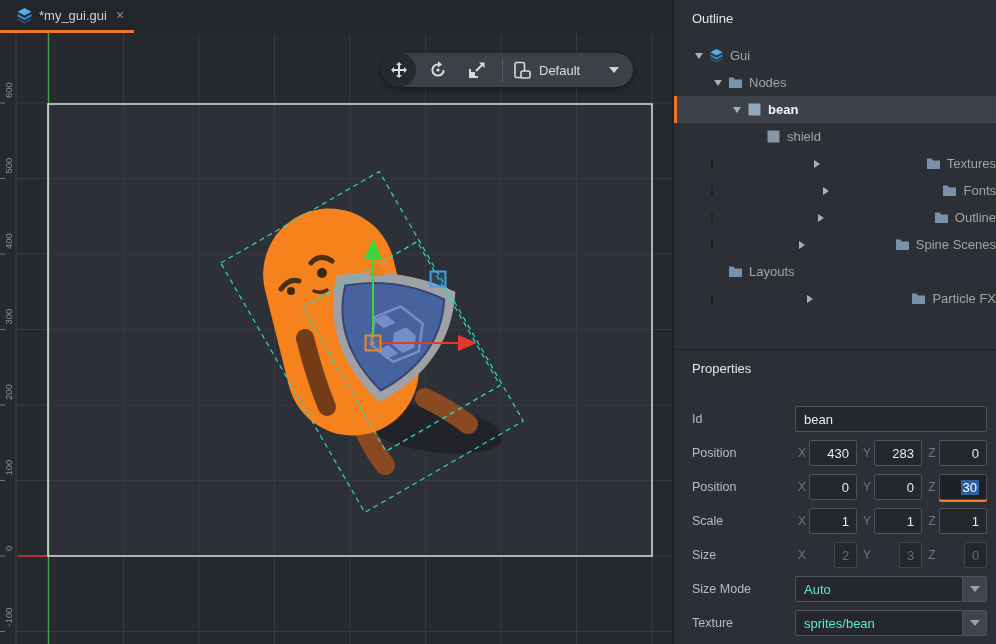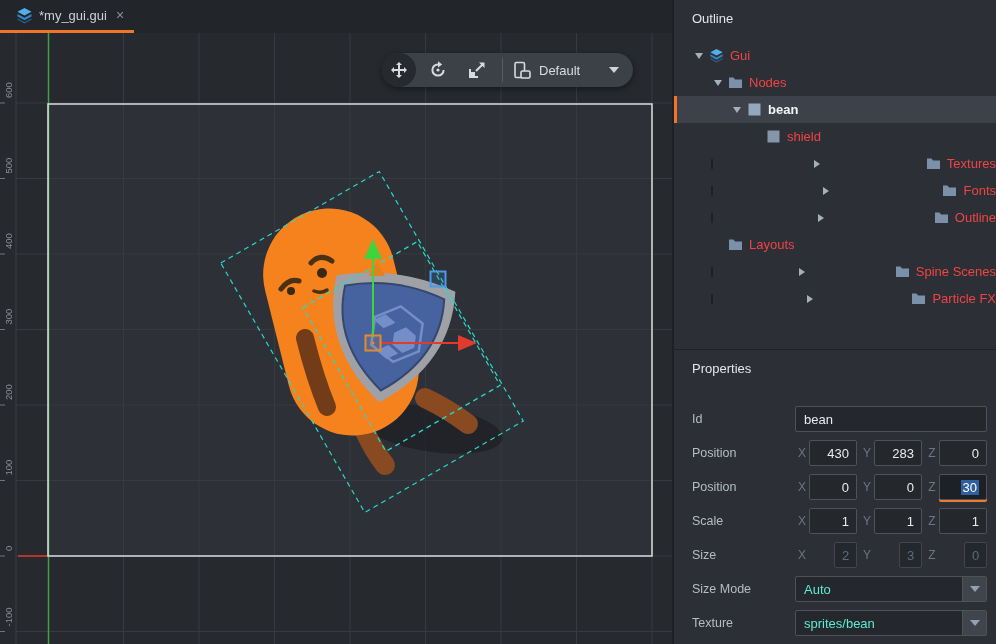--- a/index.html
+++ b/index.html
@@ -33,21 +33,21 @@
   .tb-caret { margin-left:auto; margin-right:14px; width:0; height:0;
     border-left:5px solid transparent; border-right:5px solid transparent; border-top:6px solid #cfd4d9; }
 
   
   .outline { height:351px; border-bottom:1px solid #1e2126; overflow:hidden; }
   .panel-title { color:#e2e6ea; font-size:13px; padding:11px 0 0 18px; height:31px; }
   .tree { margin-top:11px; }
   .row { height:27px; display:flex; align-items:center; padding-left:calc(15px + var(--d)*19px);
     border-left:3px solid transparent; cursor:default; }
   .row.selected { background:#3d424a; border-left-color:#f0742a; }
-  .row .label { color:#ef4444; font-size:13px; margin-left:6px; }
+  .row .label { color:#a3a3a3; font-size:13px; margin-left:6px; }
   .row.selected .label { color:#f2f5f7; font-weight:bold; }
   .exp { width:13px; height:10px; display:inline-flex; align-items:center; justify-content:center; }
   .exp.down::before { content:""; border-left:4.5px solid transparent; border-right:4.5px solid transparent; border-top:6px solid #a6b0ba; }
   .exp.right::before { content:""; border-top:4.5px solid transparent; border-bottom:4.5px solid transparent; border-left:6px solid #a6b0ba; }
   .t-icon { width:15px; height:15px; margin-left:4px; flex:none; }
 
   
   .props { flex:1; }
   .prows { margin-top:25px; }
   .prow { height:26px; margin:0 9px 8px 0; display:flex; align-items:center; padding-left:18px; }
@@ -256,33 +256,33 @@
 
         <div class="row" style="--d:1">
           <span class="exp right"></span>
           <svg class="t-icon" viewBox="0 0 15 13">
             <path d="M1 1.5 h4.5 l1.5 2 H14 v8.5 H1 Z" fill="#7b91a9"></path>
           </svg>
           <span class="label">Outline</span>
         </div>
 
         <div class="row" style="--d:1">
+          <span class="exp right"></span>
+          <svg class="t-icon" viewBox="0 0 15 13">
+            <path d="M1 1.5 h4.5 l1.5 2 H14 v8.5 H1 Z" fill="#7b91a9"></path>
+          </svg>
+          <span class="label">Spine Scenes</span>
+        </div>
+
+        <div class="row" style="--d:1">
           <span class="exp"></span>
           <svg class="t-icon" viewBox="0 0 15 13">
             <path d="M1 1.5 h4.5 l1.5 2 H14 v8.5 H1 Z" fill="#7b91a9"></path>
           </svg>
           <span class="label">Layouts</span>
-        </div>
-
-        <div class="row" style="--d:1">
-          <span class="exp right"></span>
-          <svg class="t-icon" viewBox="0 0 15 13">
-            <path d="M1 1.5 h4.5 l1.5 2 H14 v8.5 H1 Z" fill="#7b91a9"></path>
-          </svg>
-          <span class="label">Spine Scenes</span>
         </div>
 
         <div class="row" style="--d:1">
           <span class="exp right"></span>
           <svg class="t-icon" viewBox="0 0 15 13">
             <path d="M1 1.5 h4.5 l1.5 2 H14 v8.5 H1 Z" fill="#7b91a9"></path>
           </svg>
           <span class="label">Particle FX</span>
         </div>
 

